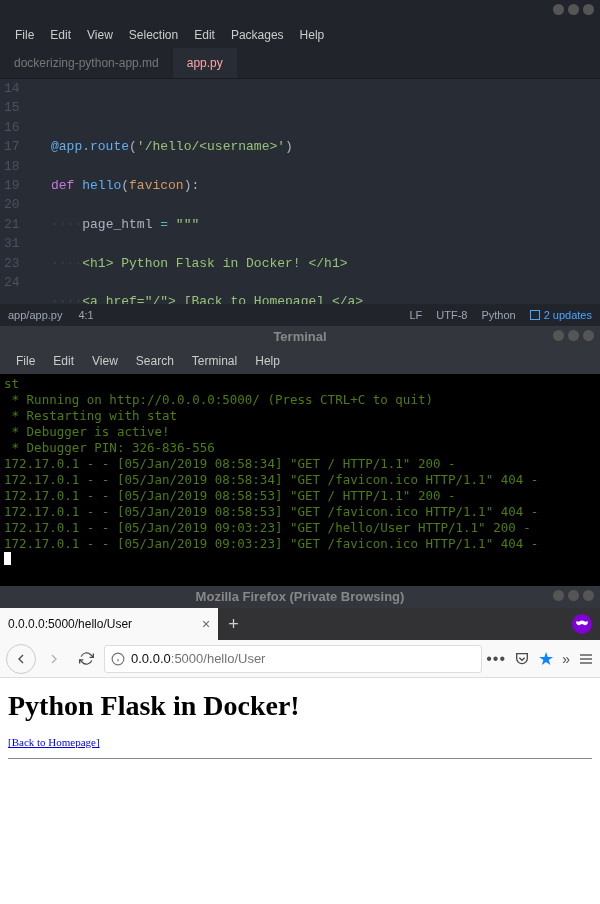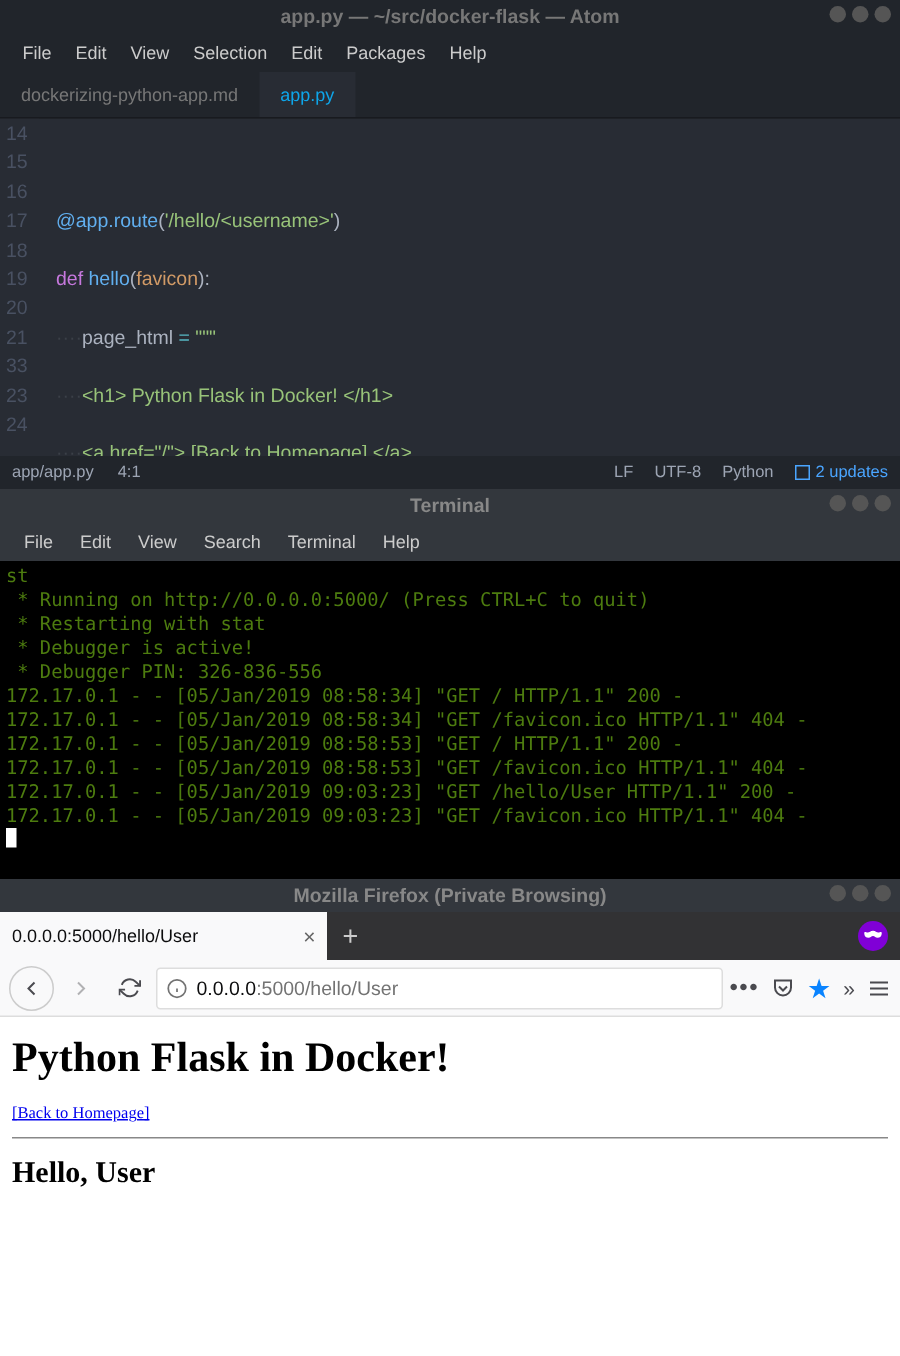--- a/index.html
+++ b/index.html
@@ -7,22 +7,22 @@
 
   
   .atom-window { background: #282c34; height: 326px; display: flex; flex-direction: column; }
   .atom-titlebar { background: #21252b; color: #777; font-size: 13px; text-align: center; height: 22px; line-height: 22px; font-weight: bold; position: relative; }
   .window-controls { position: absolute; right: 6px; top: 4px; display: flex; gap: 4px; }
   .window-dot { width: 11px; height: 11px; border-radius: 50%; background: #555; }
   .atom-menubar { background: #21252b; display: flex; padding: 2px 8px; gap: 2px; }
   .atom-menubar span { color: #ccc; font-size: 12px; padding: 4px 7px; cursor: pointer; }
   .atom-tabs { background: #21252b; display: flex; border-bottom: 1px solid #181a1f; }
   .atom-tab { font-size: 12px; color: #777; padding: 8px 14px; background: #21252b; cursor: pointer; }
-  .atom-tab.active { color: #0ea5e9; background: #282c34; }
-  .editor { flex: 1; display: flex; font-family: Liberation Sans, sans-serif; font-size: 13px; line-height: 19.4px; overflow: hidden; }
+  .atom-tab.active { color: #fca5a5; background: #282c34; }
+  .editor { flex: 1; display: flex; font-family: Liberation Mono, monospace; font-size: 13px; line-height: 19.4px; overflow: hidden; }
   .gutter { background: #282c34; color: #495162; text-align: right; padding: 0 8px 0 4px; user-select: none; }
   .gutter .ln { height: 19.4px; }
   .code { color: #abb2bf; white-space: pre; flex: 1; }
   .code .line { height: 19.4px; }
   .invis { color: #3b4048; }
   .kw { color: #c678dd; }
   .fn { color: #61afef; }
   .varo { color: #d19a66; }
   .str { color: #98c379; }
   .op { color: #56b6c2; }
@@ -62,21 +62,20 @@
   .ff-page a { color: #0000ee; text-decoration: underline; font-size: 11px; }
   .ff-page hr { margin: 8px 0 12px 0; border: none; border-top: 1px solid #888; }
   .ff-page h2 { font-size: 20px; font-weight: bold; }
   .star-blue { color: #0a84ff; }
 </style>
 </head>
 <body>
 
 <div class="atom-window">
   <div class="atom-titlebar">
-    <span>app.py — ~/src/docker-flask — Atom</span>
     <div class="window-controls">
       <div class="window-dot"></div>
       <div class="window-dot"></div>
       <div class="window-dot"></div>
     </div>
   </div>
   <div class="atom-menubar">
     <span>File</span>
     <span>Edit</span>
     <span>View</span>
@@ -92,21 +91,21 @@
   <div class="editor">
     <div class="gutter">
       <div class="ln">14</div>
         <div class="ln">15</div>
         <div class="ln">16</div>
         <div class="ln">17</div>
         <div class="ln">18</div>
         <div class="ln">19</div>
         <div class="ln">20</div>
         <div class="ln">21</div>
-        <div class="ln">33</div>
+        <div class="ln">31</div>
         <div class="ln">23</div>
         <div class="ln">24</div>
     </div>
     <div class="code">
 <div class="line"></div>
 <div class="line">   <span class="dec">@app.route</span><span class="pn">(</span><span class="str">'/hello/&lt;username&gt;'</span><span class="pn">)</span></div>
 <div class="line">   <span class="kw">def</span> <span class="fn">hello</span><span class="pn">(</span><span class="varo">favicon</span><span class="pn">):</span></div>
 <div class="line">   <span class="invis">····</span><span class="pn">page_html </span><span class="op">=</span><span class="str"> """</span></div>
 <div class="line">   <span class="invis">····</span><span class="str">&lt;h1&gt; Python Flask in Docker! &lt;/h1&gt;</span></div>
 <div class="line">   <span class="invis">····</span><span class="str">&lt;a href="/"&gt; [Back to Homepage] &lt;/a&gt;</span></div>
@@ -210,15 +209,14 @@
           <line x1="3" y1="6" x2="21" y2="6"></line>
           <line x1="3" y1="12" x2="21" y2="12"></line>
           <line x1="3" y1="18" x2="21" y2="18"></line>
         </svg>
     </div>
   </div>
   <div class="ff-page">
     <h1>Python Flask in Docker!</h1>
     <a href="#">[Back to Homepage]</a>
     <hr>
-    <h2>Hello, User</h2>
   </div>
 </div>
 
 </body></html>

